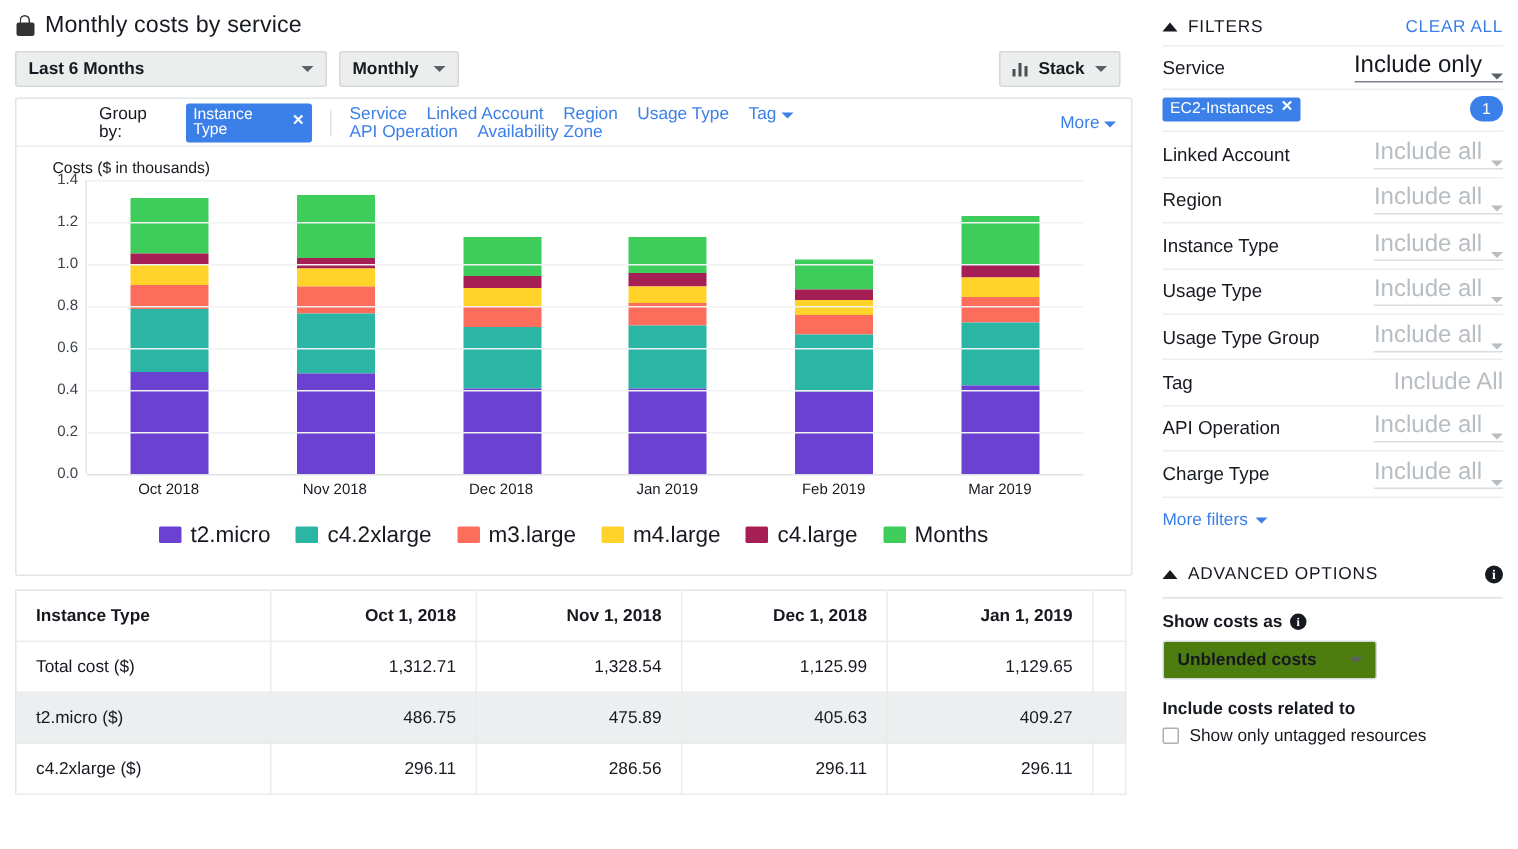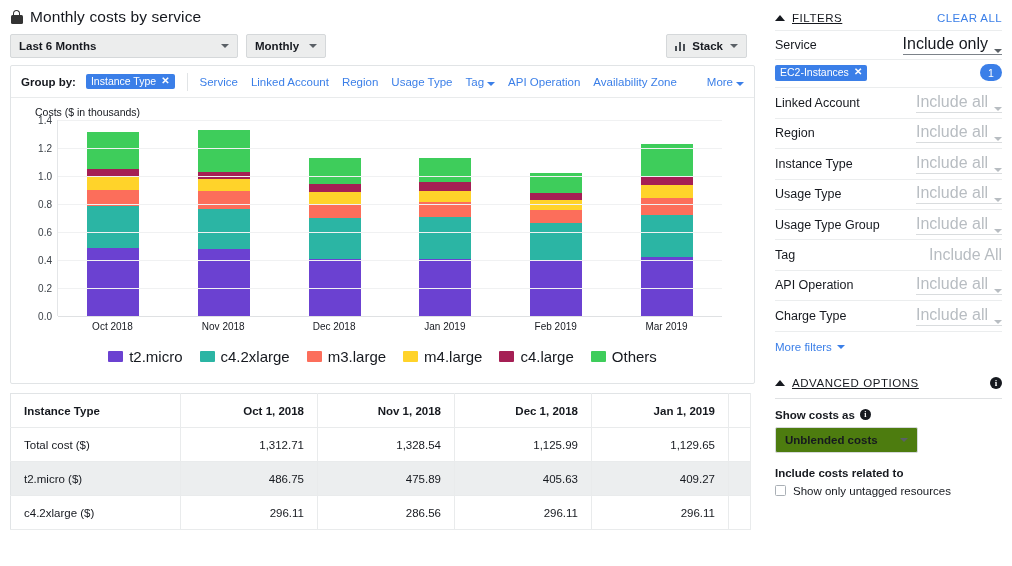--- a/index.html
+++ b/index.html
@@ -28,38 +28,38 @@
     background: #333; border-radius: 1.5px;
   }
   .page-title { font-size: 15.5px; font-weight: 400; color: #16191f; letter-spacing: .1px; }
 
   .ctrl-row { display: flex; align-items: center; gap: 8px; padding: 6px 0 0 10px; position: relative; }
   .btn {
     background: #eceded; border: 1px solid #d5d8da; border-radius: 2px;
     font-size: 11.5px; font-weight: bold; color: #16191f;
     height: 24px; display: inline-flex; align-items: center; cursor: pointer;
   }
-  .range-btn { width: 228px; padding: 0 8px; justify-content: space-between; }
+  .range-btn { width: 208px; padding: 0 8px; justify-content: space-between; }
   .gran-btn { padding: 0 8px; gap: 10px; }
   .caret { width: 0; height: 0; border-left: 4px solid transparent; border-right: 4px solid transparent;
            border-top: 4.5px solid #5a6066; display: inline-block; }
   .stack-btn {
     position: absolute; right: 18px; top: 6px; padding: 0 8px; gap: 7px;
   }
   .bars-icon { display: inline-flex; align-items: flex-end; gap: 1.5px; height: 10px; }
   .bars-icon i { display: block; width: 2.5px; background: #4a4f55; }
   .bars-icon i:nth-child(1){ height: 5px; }
   .bars-icon i:nth-child(2){ height: 9px; }
   .bars-icon i:nth-child(3){ height: 7px; }
 
   .panel { margin: 7px 10px 0 10px; border: 1px solid #e1e4e6; border-radius: 2px; background: #fff; }
 
   .groupby { display: flex; align-items: center; height: 32px; padding: 0 10px;
              border-bottom: 1px solid #e9ebec; gap: 10px; font-size: 11.5px; }
-  .groupby-label { font-weight: bold; color: #16191f; }
+  .groupby-label { font-weight: normal; color: #16191f; margin-left: 45px; }
   .chip {
     background: #3b7fe8; color: #fff; border-radius: 2px; font-size: 10.5px;
     padding: 2px 5px 3px 5px; display: inline-flex; align-items: center; gap: 5px;
     cursor: pointer; line-height: 1;
   }
   .chip .x { font-size: 10px; font-weight: bold; }
   .gb-div { width: 1px; height: 18px; background: #e1e4e6; margin: 0 2px; }
   .gb-link { color: #3b7fe8; font-size: 11.5px; cursor: pointer; white-space: nowrap; }
   .gb-link .caret { border-top-color: #3b7fe8; margin-left: 3px; }
   .gb-more { margin-left: auto; }
@@ -100,21 +100,21 @@
   .tbl td { color: #16191f; }
   .tbl col.c0 { width: 170px; }
   .tbl col.cn { width: 137px; }
   .tbl col.cz { width: 22px; }
 
   
   .right { width: 247px; height: 566px; padding: 6px 10px 0 10px; background: #fff; }
   .sec-head { display: flex; align-items: center; height: 24px; gap: 7px; }
   .tri-up { width: 0; height: 0; border-left: 5px solid transparent; border-right: 5px solid transparent;
             border-bottom: 6px solid #16191f; cursor: pointer; }
-  .sec-title { font-size: 11.5px; letter-spacing: .55px; color: #16191f; text-decoration: underline; }
+  .sec-title { font-size: 11.5px; letter-spacing: .55px; color: #16191f; }
   .clear-all { margin-left: auto; color: #3b7fe8; font-size: 11.5px; letter-spacing: .4px; cursor: pointer; }
   .info-i { margin-left: auto; width: 12px; height: 12px; border-radius: 50%; background: #16191f;
             color: #fff; font-size: 9px; font-weight: bold; display: inline-flex;
             align-items: center; justify-content: center; font-family: "Liberation Serif", serif; cursor: pointer; }
   .info-i.sm { margin-left: 5px; width: 11px; height: 11px; font-size: 8px; }
 
   .frow { display: flex; align-items: center; justify-content: space-between;
           height: 30.4px; border-bottom: 1px solid #ebedee; }
   .frow:first-of-type { border-top: 1px solid #ebedee; }
   .fname { font-size: 12.5px; color: #16191f; }
@@ -301,21 +301,21 @@
             <span class="lg">
               <span class="sw" style="background: rgb(255, 211, 42);"></span>
               <span>m4.large</span>
             </span>
             <span class="lg">
               <span class="sw" style="background: rgb(165, 31, 84);"></span>
               <span>c4.large</span>
             </span>
             <span class="lg">
               <span class="sw" style="background: rgb(62, 205, 91);"></span>
-              <span>Others</span>
+              <span>Months</span>
             </span>
           </div>
       </div>
     </div>
 
 
     <table class="tbl">
       <colgroup>
           <col class="c0">
           <col class="cn">

